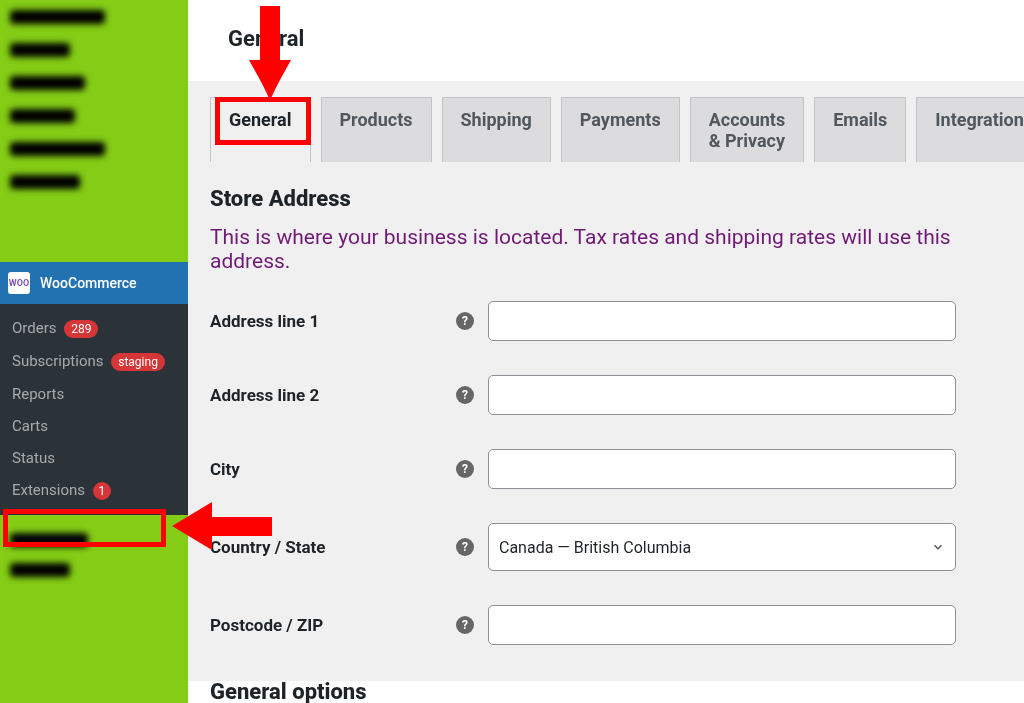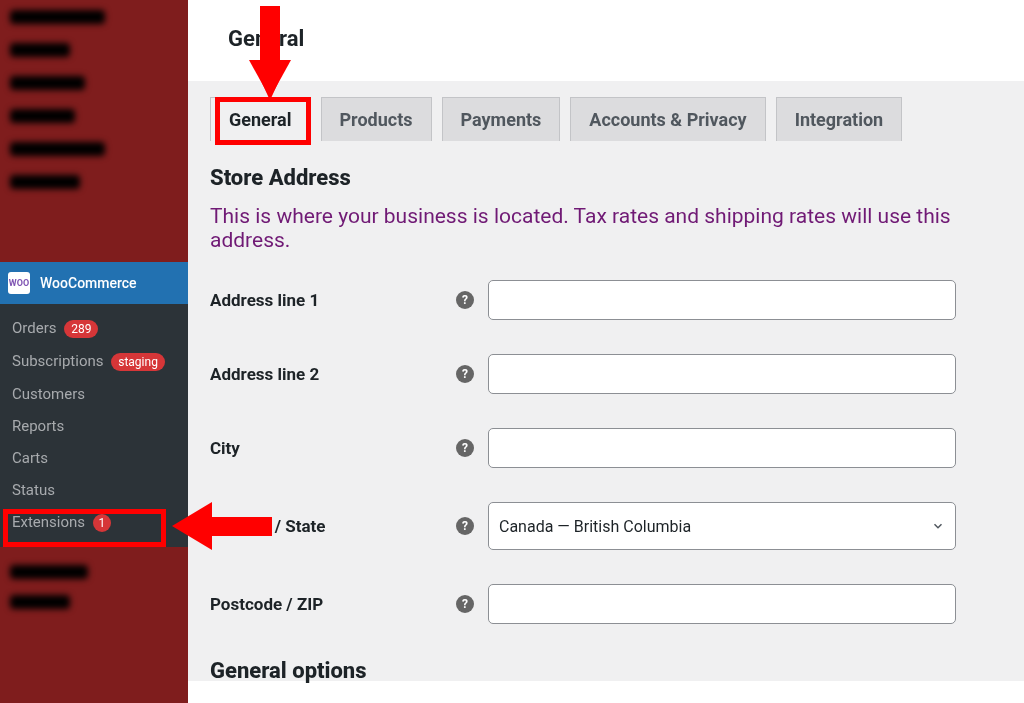--- a/index.html
+++ b/index.html
@@ -5,21 +5,21 @@
   * { box-sizing: border-box; margin: 0; padding: 0; }
   html, body {
     width: 1024px; height: 703px; overflow: hidden;
     font-family: -apple-system, BlinkMacSystemFont, "Segoe UI", Roboto, Arial, sans-serif;
     font-size: 14px; color: #1d2327; background: #f0f0f1;
   }
 
   
   .sidebar {
     position: absolute; left: 0; top: 0; width: 188px; height: 703px;
-    background: #7f1d1d; color: #f0f0f1;
+    background: #84cc16; color: #f0f0f1;
   }
   .sidebar-top-blur {
     height: 262px; width: 100%;
   }
   .sidebar-top-blur .blur-line {
     height: 33px; margin-left: 10px; display: flex; align-items: center;
   }
   .sidebar-top-blur .blur-box {
     width: 90px; height: 14px; background: #000; filter: blur(3px); border-radius: 4px;
   }
@@ -159,21 +159,20 @@
 
   <div class="submenu">
     <a class="submenu-item">
       <span>Orders</span>
       <span class="badge">289</span>
     </a>
     <a class="submenu-item">
       <span>Subscriptions</span>
       <span class="badge">staging</span>
     </a>
-    <a class="submenu-item"><span>Customers</span></a>
     <a class="submenu-item"><span>Reports</span></a>
     <a class="submenu-item"><span>Carts</span></a>
     <a class="submenu-item"><span>Status</span></a>
     <a class="submenu-item">
       <span>Extensions</span>
       <span class="badge round">1</span>
     </a>
   </div>
 
   <div class="submenu-tail">
@@ -186,22 +185,24 @@
   </div>
 </div>
 
 <div class="main">
   <div class="page-header">General</div>
 
   <div class="tabs">
     <div class="tab-row">
       <div class="tab active">General</div>
       <div class="tab">Products</div>
+      <div class="tab">Shipping</div>
       <div class="tab">Payments</div>
       <div class="tab">Accounts &amp; Privacy</div>
+      <div class="tab">Emails</div>
       <div class="tab">Integration</div>
     </div>
 
     <div class="content">
       <h2 class="section-title">Store Address</h2>
       <p class="section-desc">This is where your business is located. Tax rates and shipping rates will use this address.</p>
 
       <div class="form-row">
         <div class="label">Address line 1</div>
         <span class="help-icon">?</span>

